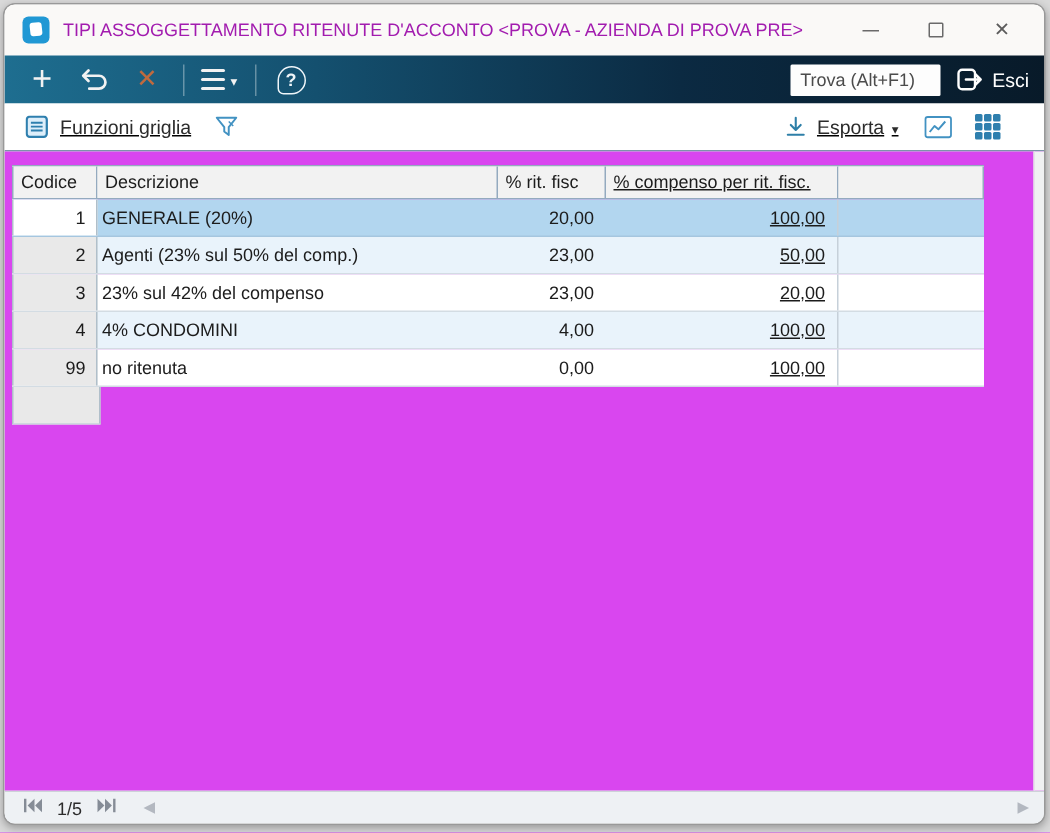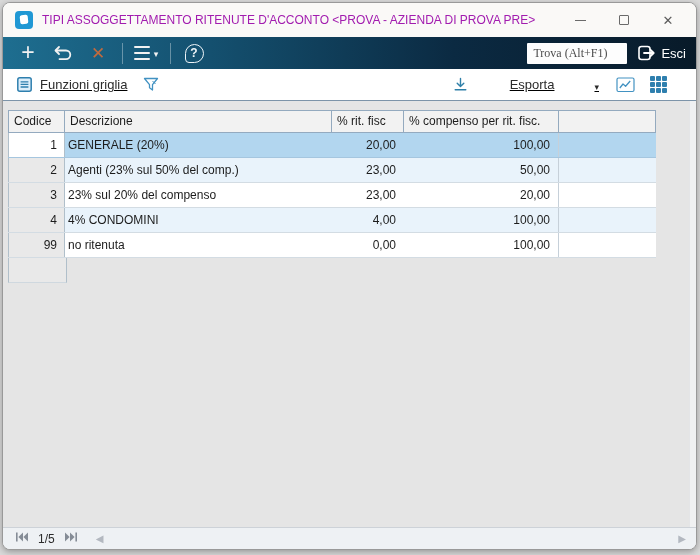--- a/index.html
+++ b/index.html
@@ -30,52 +30,52 @@
   .plus { color:#f2f2f2; font-size:23px; font-weight:400; line-height:22px; margin-top:-2px; }
   .cancel-x { color:#c06a3e; font-size:17px; font-weight:bold; }
   .sep { width:1px; height:21px; background:rgba(255,255,255,.35); margin:0 10px 0 2px; }
   .menu-bars { display:flex; align-items:center; }
   .menu-bars .bars { display:flex; flex-direction:column; gap:3.5px; }
   .menu-bars .bars i { display:block; width:16px; height:2.2px; background:#f2f2f2; border-radius:1px; }
   .menu-caret { color:#f2f2f2; font-size:9px; margin-left:4px; margin-top:2px; }
   .help-circle { width:19px; height:19px; border:1.6px solid #eef5f9; border-radius:50% 50% 50% 4px; color:#eef5f9;
     font-size:12px; font-weight:bold; display:flex; align-items:center; justify-content:center; }
   .tb-spacer { flex:1; }
-  .find-input { width:100px; height:21px; border:none; border-radius:1px; background:#fdfdfd; font-family:Liberation Serif, serif;
+  .find-input { width:100px; height:21px; border:none; border-radius:1px; background:#fdfdfd; font-family:Liberation Sans, sans-serif;
     font-size:12px; padding:0 6px; color:#444; outline:none; margin-right:9px; }
   .find-input::placeholder { color:#4b4b4b; opacity:1; }
   .esci-btn { display:flex; align-items:center; color:#fff; font-size:13px; }
   .esci-btn svg { margin-right:5px; }
 
   
   .toolbar2 { height:32px; flex:0 0 32px; background:#fff; border-bottom:1px solid #7d94a9;
     display:flex; align-items:center; padding:0 29px 0 14px;text-decoration:underline; }
   .fn-btn { display:flex; align-items:center; font-size:13px; color:#2b2b2b; }
   .fn-btn svg { margin-right:8px; }
   .filter-btn { margin-left:16px; display:flex; align-items:center; }
-  .export-btn { display:flex; align-items:flex-end; font-size:13px; color:#2b2b2b;gap:35px; }
+  .export-btn { display:flex; align-items:flex-end; font-size:13px; color:#2b2b2b; }
   .export-btn svg { margin-right:7px; }
   .export-caret { font-size:9px; color:#2b2b2b; margin-left:5px; margin-top:2px; }
   .chart-btn { margin-left:17px; display:flex; align-items:center; }
   .gridview-btn { margin-left:15px; width:17px; height:17px; display:grid; grid-template-columns:repeat(3,1fr); gap:1.5px; }
   .gridview-btn i { background:#2e7fae; border-radius:1px; }
 
   
-  .content { flex:1; position:relative; background:#e5e5e5; }
+  .content { flex:1; position:relative; background:#d946ef; }
   .vstrip { position:absolute; right:0; top:0; bottom:0; width:7px; background:#f0f1f2; border-left:1px solid #e4e5e7; }
 
   .grid { position:absolute; left:5px; top:9px; font-size:12px; color:#1c1c1c; }
   .g-row { display:flex; height:25px; line-height:24px; border-bottom:1px solid #d3dce3; background:#fff; }
   .g-head { height:23px; line-height:21px; background:#f2f2f2; border-top:1px solid #94aabf; border-bottom:1px solid #94aabf; }
   .g-cell { overflow:hidden; white-space:nowrap; }
   .c-codice { width:57px; text-align:right; padding-right:7px; background:#e9e9e9;
     border-left:1px solid #b0bfca; border-right:1px solid #b0bfca; }
   .c-descr { width:267px; padding-left:3px; }
   .c-rit   { width:72px; text-align:right; padding-right:8px; }
-  .c-comp  { width:155px; text-align:right; padding-right:8px; border-right:1px solid #c6d0d9; }
+  .c-comp  { width:155px; text-align:right; padding-right:8px; border-right:1px solid #c6d0d9;text-decoration:underline; }
   .c-extra { width:97px; }
   .g-head .g-cell { background:#f2f2f2; text-align:left; padding:0 0 0 5px; border-right:1px solid #94aabf; }
   .g-head .c-codice { border-left:1px solid #94aabf; }
   .alt { background:#e9f3fb; }
   .alt .c-codice { background:#e9e9e9; }
   .sel { background:#b2d6ef; border-bottom:1px solid #a5c6df; }
   .sel .c-codice { background:#fff; }
   .g-empty { width:59px; height:25px; background:#e9e9e9; border-left:1px solid #b0bfca;
     border-right:1px solid #b0bfca; border-bottom:1px solid #cfd8df; }
 
@@ -209,21 +209,21 @@
 
       <div class="g-row alt">
         <div class="g-cell c-codice">2</div>
         <div class="g-cell c-descr">Agenti (23% sul 50% del comp.)</div>
         <div class="g-cell c-rit">23,00</div>
         <div class="g-cell c-comp">50,00</div>
       </div>
 
       <div class="g-row">
         <div class="g-cell c-codice">3</div>
-        <div class="g-cell c-descr">23% sul 20% del compenso</div>
+        <div class="g-cell c-descr">23% sul 42% del compenso</div>
         <div class="g-cell c-rit">23,00</div>
         <div class="g-cell c-comp">20,00</div>
       </div>
 
       <div class="g-row alt">
         <div class="g-cell c-codice">4</div>
         <div class="g-cell c-descr">4% CONDOMINI</div>
         <div class="g-cell c-rit">4,00</div>
         <div class="g-cell c-comp">100,00</div>
       </div>

